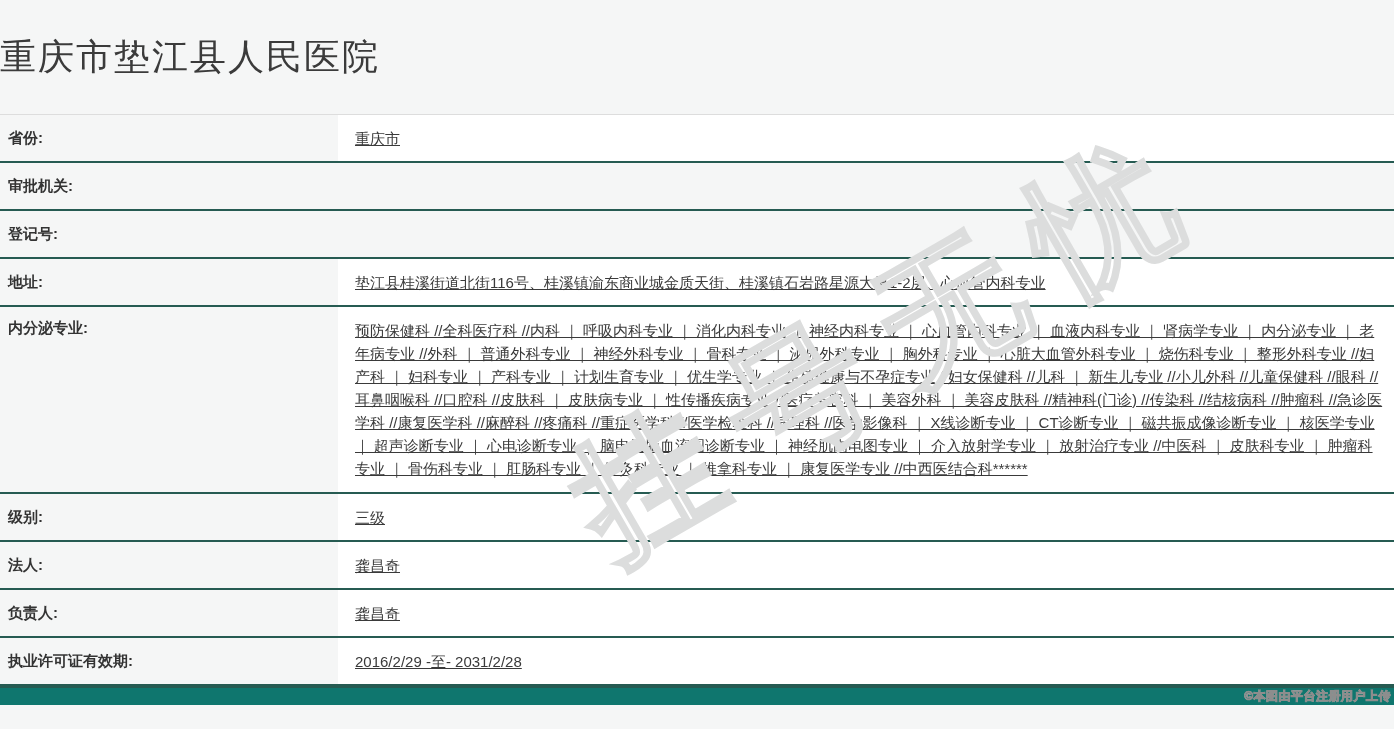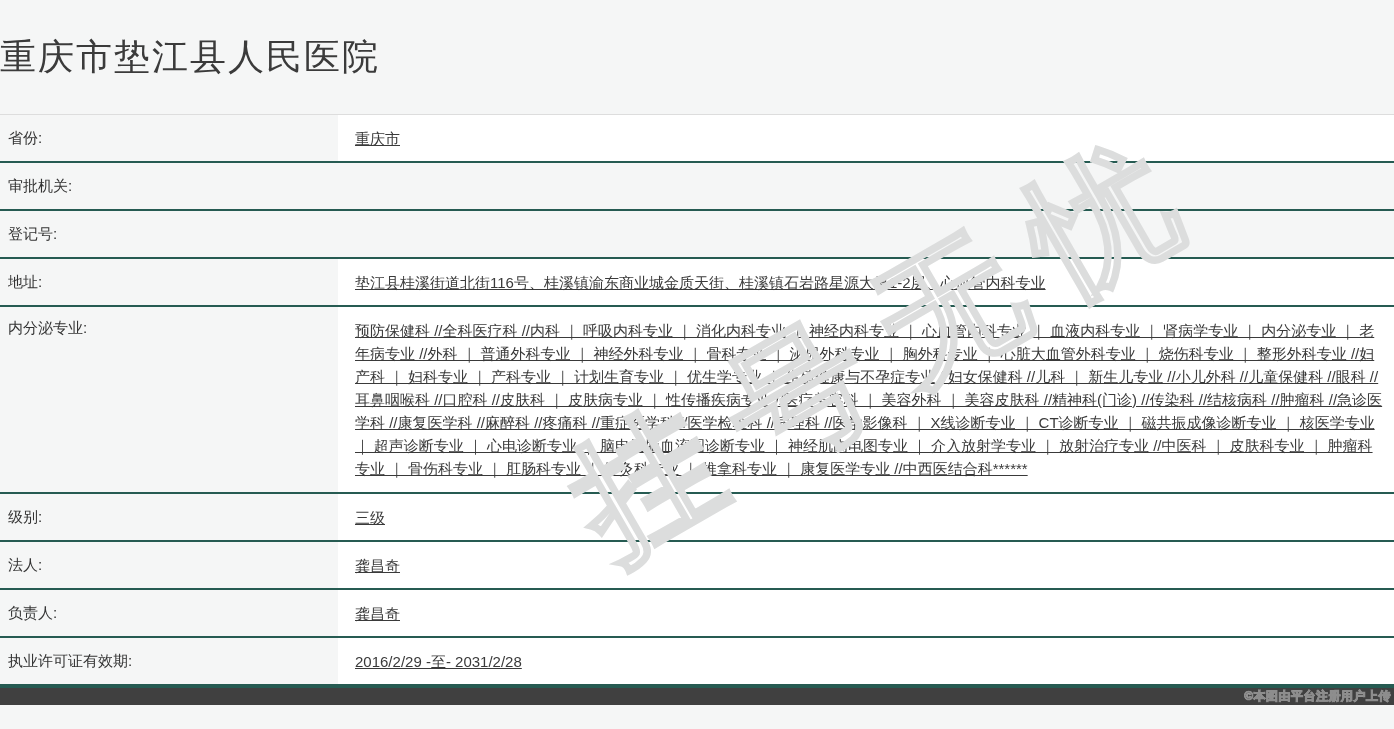--- a/index.html
+++ b/index.html
@@ -23,21 +23,21 @@
   }
   .info-table { width:100%; }
   .row {
     display:flex;
     border-bottom:2px solid #265b52;
     width:100%;
   }
   .cell-label {
     width:338px; min-width:338px;
     background:#f5f6f6;
-    font-weight:normal;
+    font-weight:bold;
     font-size:15px;
     color:#333;
     padding-left:8px;
     display:flex; align-items:center;
     min-height:46px;
   }
   .cell-value {
     flex:1;
     background:#ffffff;
     font-size:15px;
@@ -51,21 +51,21 @@
   .row.tall .cell-label,
   .row.tall .cell-value {
     align-items:flex-start;
     padding-top:12px;
     padding-bottom:12px;
   }
   .row.tall .cell-value { line-height:23px; }
   .footer {
     height:19px;
     border-top:2px solid #265b52;
-    background:#404040;
+    background:#0f766e;
     display:flex;
     justify-content:flex-end;
     align-items:center;
     padding-right:3px;
   }
   .copyright {
     font-size:12px;
     font-weight:bold;
     color:#ffffff;
     -webkit-text-stroke:0.9px #8d8d8d;

